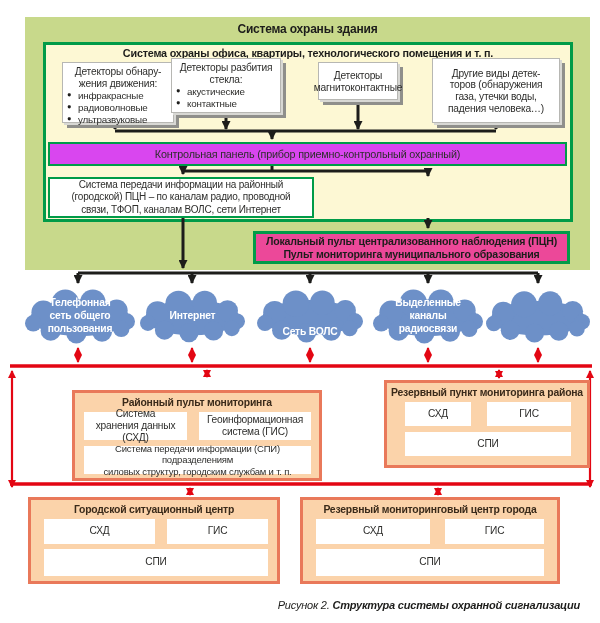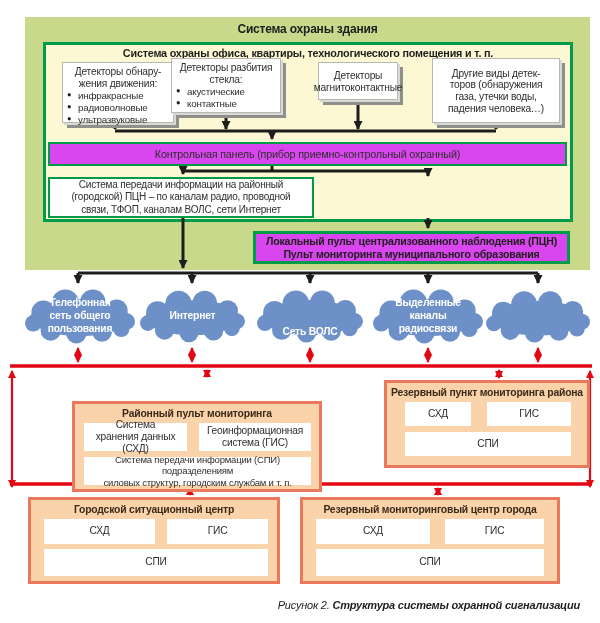--- a/index.html
+++ b/index.html
@@ -28,34 +28,34 @@
   .det-item{position:relative;font-size:9.8px;line-height:1.2;}
   .det-item::before{content:"●";position:absolute;left:-11px;top:0;font-size:7.5px;color:#1d1d1b;}
   .d1{left:62px;top:62px;width:112px;height:61px;}
   .d2{left:171px;top:58px;width:110px;height:55px;}
   .d3{left:318px;top:62px;width:80px;height:38px;}
   .d4{left:432px;top:58px;width:128px;height:65px;}
 
   .panel{left:48px;top:142px;width:519px;height:24px;background:#d946ef;border:2px solid #009b48;font-size:10.8px;}
   .spiL{left:48px;top:177px;width:266px;height:41px;background:#fff;border:2px solid #009b48;font-size:10px;line-height:1.22;}
   .spiR{left:318px;top:179px;width:249px;height:39px;background:#fff;border:2px solid #009b48;font-size:10.2px;line-height:1.25;}
-  .pcn{left:253px;top:231px;width:317px;height:33px;background:#d946ef;border:3px solid #009b48;font-weight:bold;font-size:10.6px;line-height:1.2;color:#1d1d1b;}
+  .pcn{left:253px;top:231px;width:317px;height:33px;background:#ec4899;border:3px solid #009b48;font-weight:bold;font-size:10.6px;line-height:1.2;color:#1d1d1b;}
 
   .cloud-label{color:#ffffff;font-weight:bold;font-size:10.3px;line-height:1.25;text-align:center;}
   .cl1{left:25px;top:297px;width:110px;}
   .cl2{left:140px;top:310px;width:105px;}
   .cl3{left:257px;top:326px;width:106px;}
   .cl4{left:373px;top:297px;width:110px;}
   .cl5{left:486px;top:303px;width:104px;}
 
   
   .center{background:#fbd3aa;border:3px solid #e9795a;}
   .c-title{font-weight:bold;font-size:10.4px;color:#3a2a1a;text-align:center;}
   .wbox{background:#ffffff;font-size:10.2px;line-height:1.2;}
-  .r1L{left:72px;top:401px;width:250px;height:91px;}
+  .r1L{left:72px;top:390px;width:250px;height:91px;}
   .r1R{left:384px;top:380px;width:206px;height:88px;}
   .r2L{left:28px;top:497px;width:252px;height:87px;}
   .r2R{left:300px;top:497px;width:260px;height:87px;}
 
   .caption{left:160px;top:599px;width:420px;height:16px;text-align:right;font-size:11px;font-style:italic;color:#1d1d1b;}
   .caption .bold{font-weight:bold;}
 
   svg.lines{position:absolute;left:0;top:0;width:600px;height:623px;pointer-events:none;}
 </style>
 </head>

